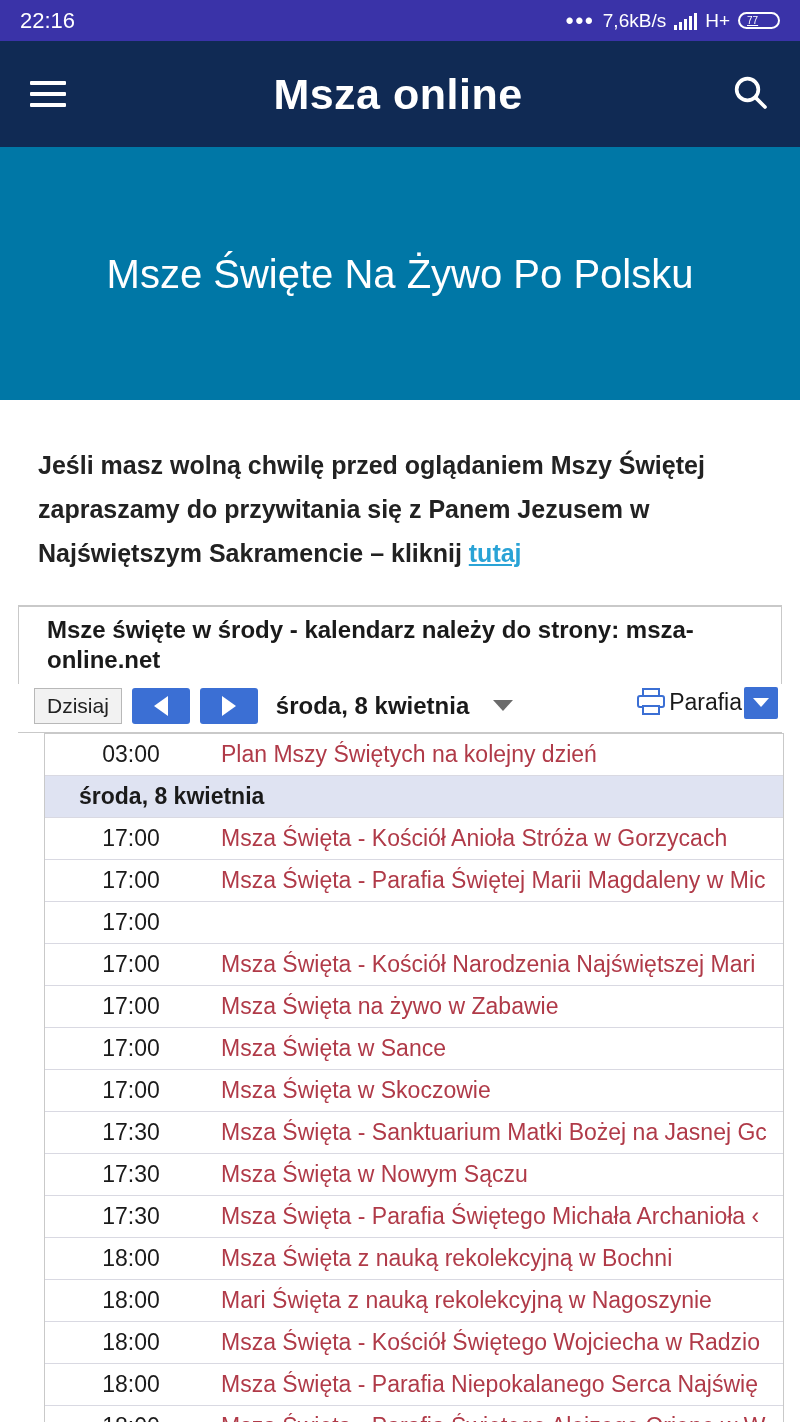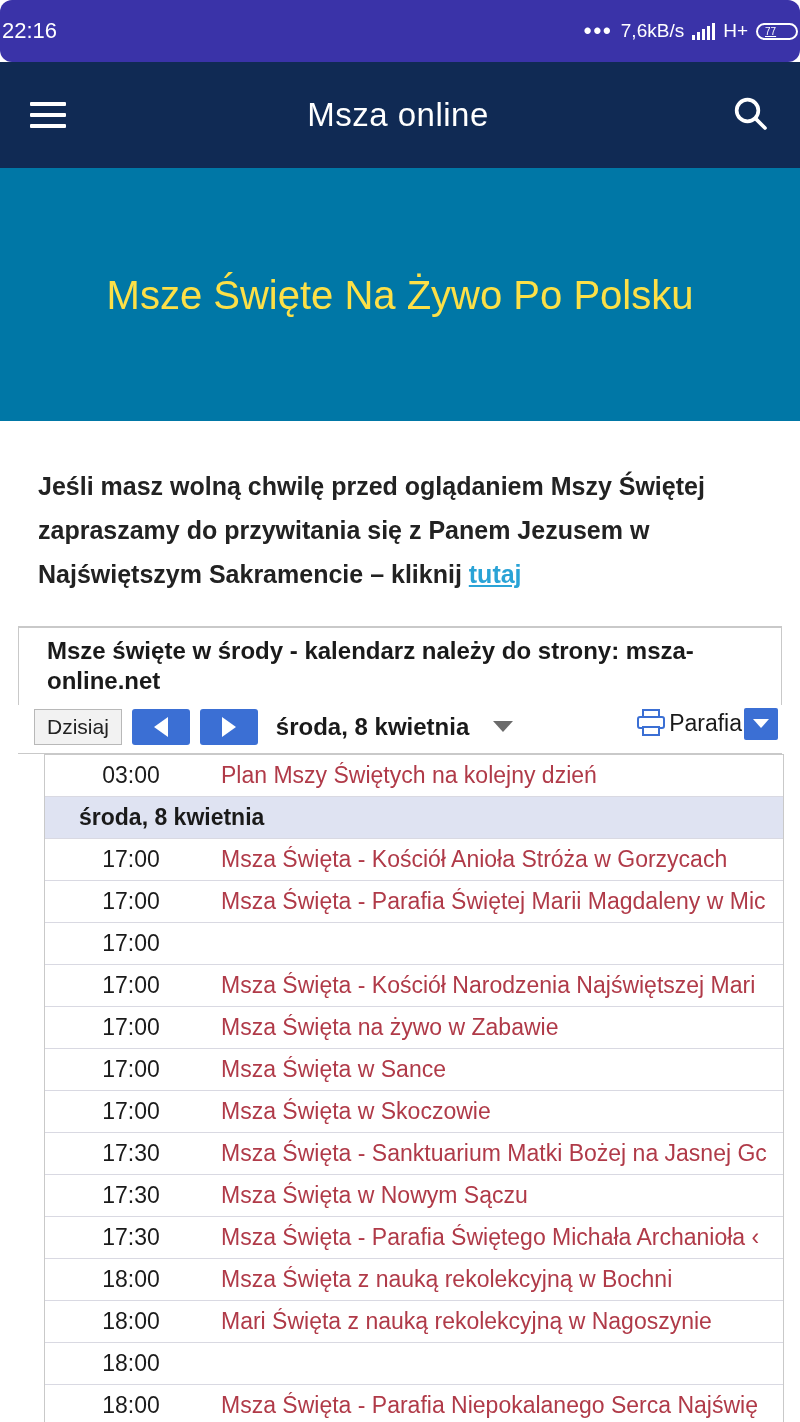--- a/index.html
+++ b/index.html
@@ -6,29 +6,28 @@
   html, body {
     width: 800px;
     height: 1422px;
     background: #ffffff;
     font-family: "Liberation Sans", sans-serif;
     overflow: hidden;
   }
 
   
   .status-bar {
-    height: 62px;
+    height: 41px;
     background: #3a33a8;
     color: #ffffff;
     display: flex;
     align-items: center;
     justify-content: space-between;
-    padding: 0 2px;
+    padding: 0 20px;
     font-size: 21px;
-    border-radius: 12px;
   }
   .status-left { display: flex; align-items: center; font-size: 22px; }
   .status-right { display: flex; align-items: center; gap: 8px; font-size: 19px; }
   .dots { letter-spacing: 2px; font-size: 22px; font-weight: bold; }
   .signal-bars { display: inline-flex; align-items: flex-end; gap: 2px; height: 18px; }
   .signal-bars i { display: block; width: 3px; background: #fff; }
   .signal-bars i:nth-child(1) { height: 5px; }
   .signal-bars i:nth-child(2) { height: 8px; }
   .signal-bars i:nth-child(3) { height: 11px; }
   .signal-bars i:nth-child(4) { height: 14px; }
@@ -56,37 +55,37 @@
   }
   .hamburger { width: 36px; cursor: pointer; }
   .hamburger span {
     display: block;
     height: 4px;
     background: #ffffff;
     margin: 7px 0;
     border-radius: 1px;
   }
   .app-title {
-    font-size: 33px;
-    font-weight: 400;
+    font-size: 43px;
+    font-weight: 700;
     letter-spacing: .5px;
   }
   .search-icon { width: 40px; height: 40px; }
 
   
   .hero {
     height: 253px;
     background: #0077a6;
     display: flex;
     align-items: center;
     justify-content: center;
     padding: 0 30px;
   }
   .hero h1 {
-    color: #fde047;
+    color: #ffffff;
     font-size: 40px;
     font-weight: 400;
     text-align: center;
     line-height: 1.2;
   }
 
   
   .intro {
     padding: 44px 38px 12px 38px;
     font-size: 25px;
@@ -355,20 +354,21 @@
     <div class="row">
       <span class="time">18:00</span>
       <span class="evt">Msza Święta z nauką rekolekcyjną w Bochni</span>
     </div>
     <div class="row">
       <span class="time">18:00</span>
       <span class="evt">Mari Święta z nauką rekolekcyjną w Nagoszynie</span>
     </div>
     <div class="row">
       <span class="time">18:00</span>
+      <span class="evt">Msza Święta - Kościół Świętego Wojciecha w Radzio</span>
     </div>
     <div class="row">
       <span class="time">18:00</span>
       <span class="evt">Msza Święta - Parafia Niepokalanego Serca Najświę</span>
     </div>
     <div class="row">
       <span class="time">18:00</span>
       <span class="evt">Msza Święta - Parafia Świętego Alojzego Orione w W</span>
     </div>
   </div>

